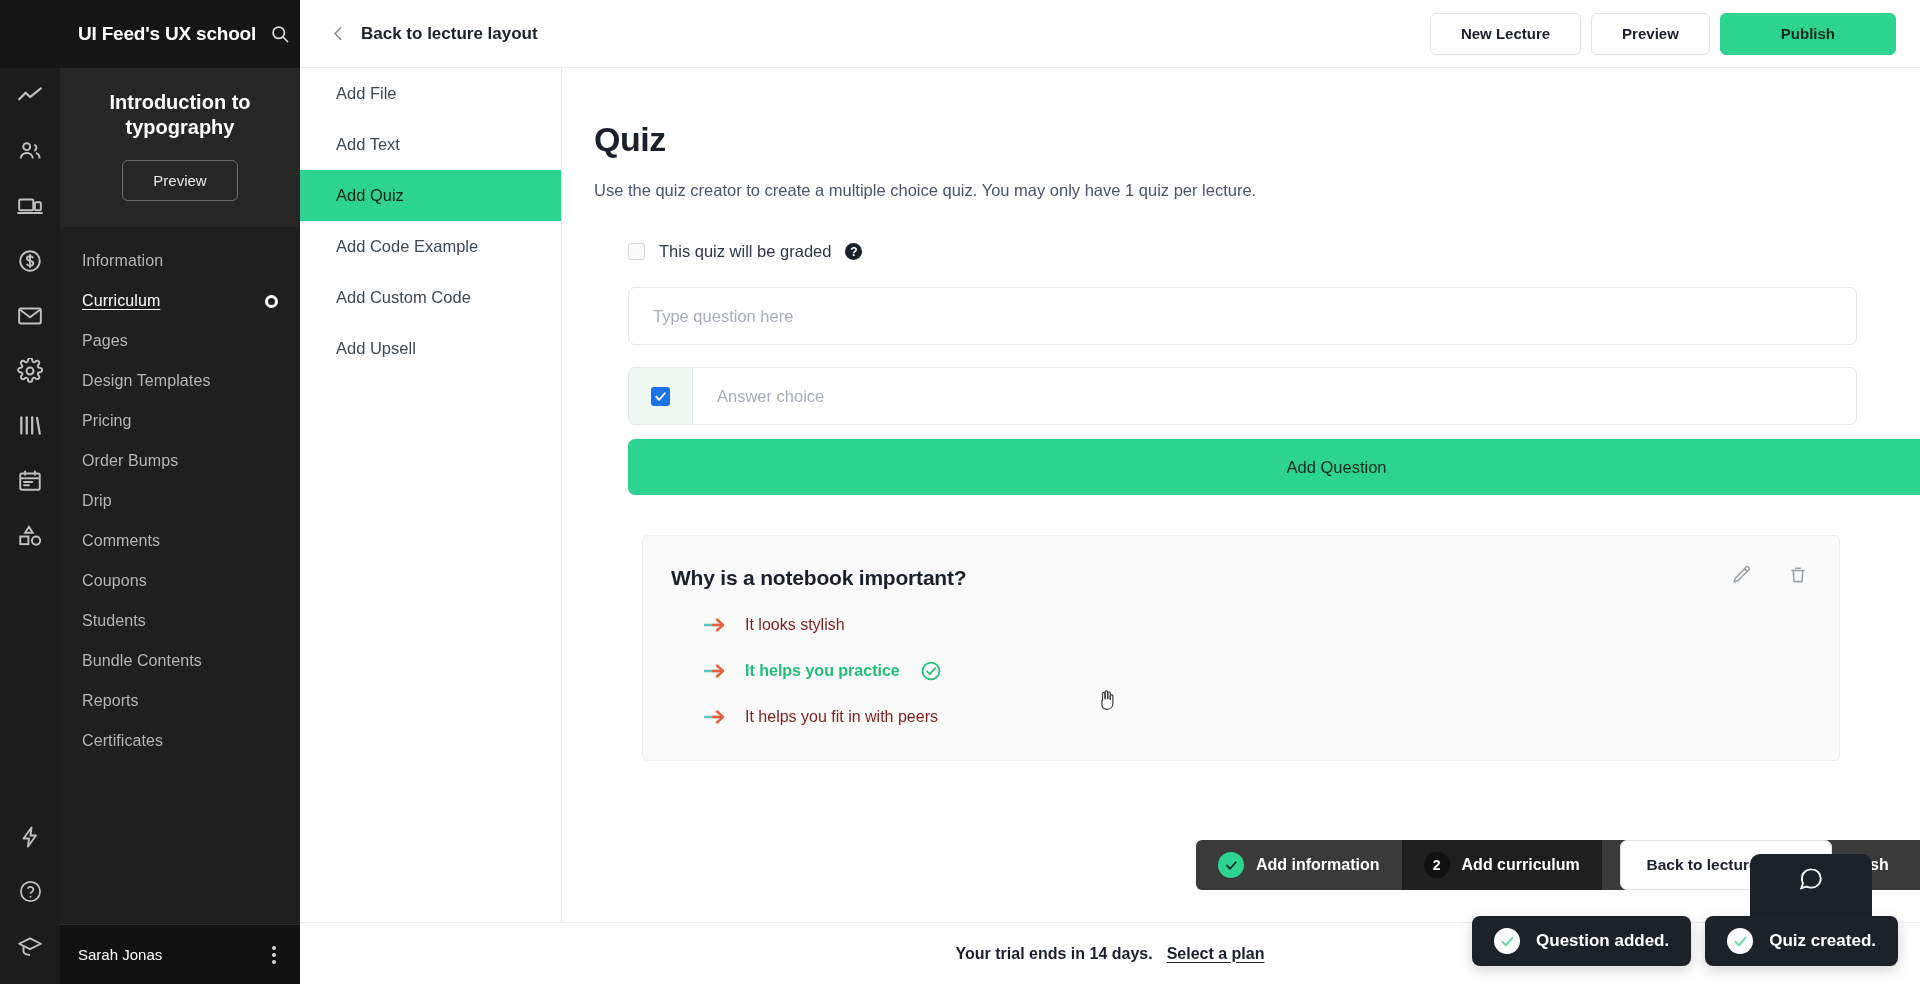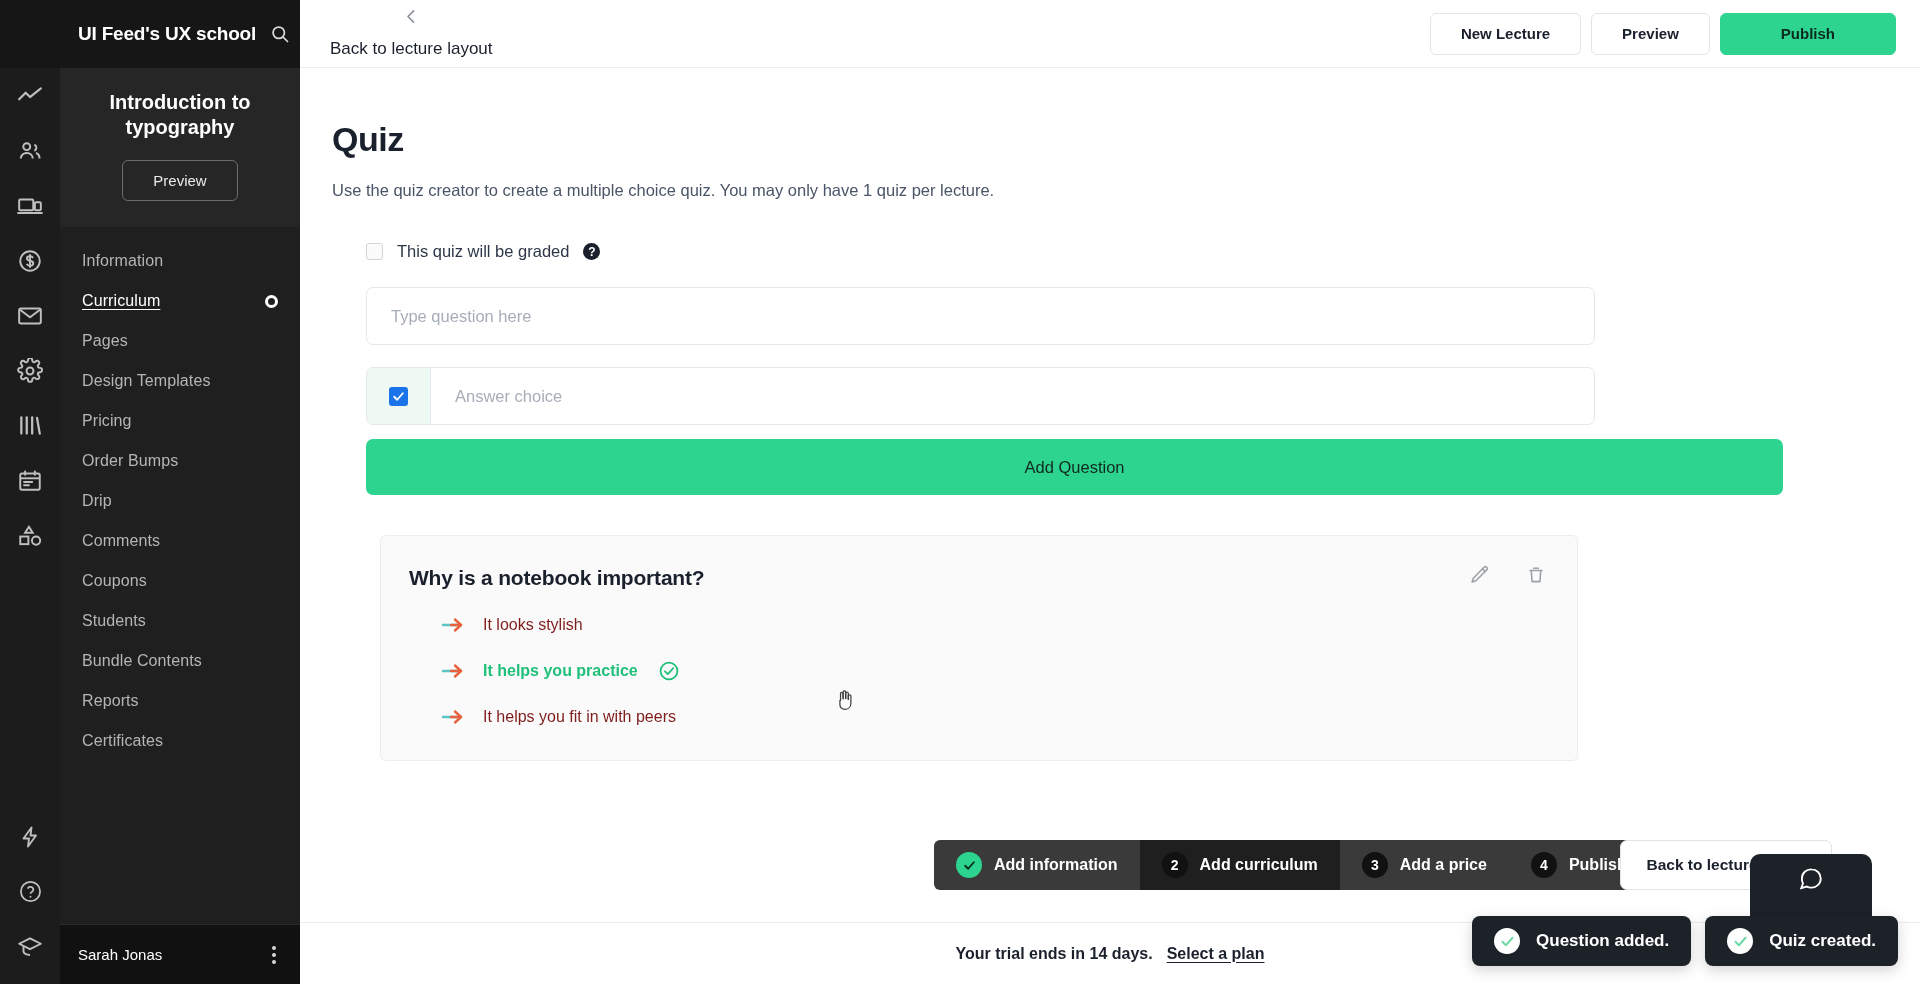--- a/index.html
+++ b/index.html
@@ -85,21 +85,21 @@
   .p2-item.active { background: #2DD48F; color: #10221a; font-weight: 400; }
 
   
   .topbar {
     position: absolute; left: 300px; top: 0; right: 0; height: 68px;
     background: #ffffff; display: flex; align-items: center;
     border-bottom: 1px solid #ececec; z-index: 20; padding: 0 24px 0 30px;
   }
   .back-link {
     display: flex; align-items: center; gap: 14px; cursor: pointer;
-    font-size: 17px; font-weight: 400; color: #1a202c; flex-direction: column;
+    font-size: 17px; font-weight: 700; color: #1a202c;
   }
   .back-chevron { color: #8a8f98; display: flex; }
   .topbar-actions { margin-left: auto; display: flex; gap: 10px; align-items: center; }
   .tb-btn {
     border: 1px solid #e2e4e8; background: #fff; border-radius: 6px;
     font-size: 15px; font-weight: 700; color: #1a202c; font-family: inherit;
     padding: 0 30px; height: 42px; cursor: pointer; white-space: nowrap;
   }
   .tb-btn.primary { background: #2DD48F; border-color: #2DD48F; color: #0d2a1e; padding: 0 60px; }
 
@@ -378,20 +378,28 @@
     <div class="user-bar">
       <span class="user-name">Sarah Jonas</span>
       <span class="kebab">
           <i></i>
           <i></i>
           <i></i>
         </span>
     </div>
   </div>
 
+  <div class="panel2">
+      <div class="p2-item">Add File</div>
+      <div class="p2-item">Add Text</div>
+      <div class="p2-item active">Add Quiz</div>
+      <div class="p2-item">Add Code Example</div>
+      <div class="p2-item">Add Custom Code</div>
+      <div class="p2-item">Add Upsell</div>
+    </div>
 
   <div class="main">
     <div class="main-inner">
       <div class="page-title">Quiz</div>
       <div class="page-sub">Use the quiz creator to create a multiple choice quiz. You may only have 1 quiz per lecture.</div>
 
       <div class="graded-row">
         <span class="cb-empty"></span>
         <span class="graded-label">This quiz will be graded</span>
         <span class="help-ico">?</span>

